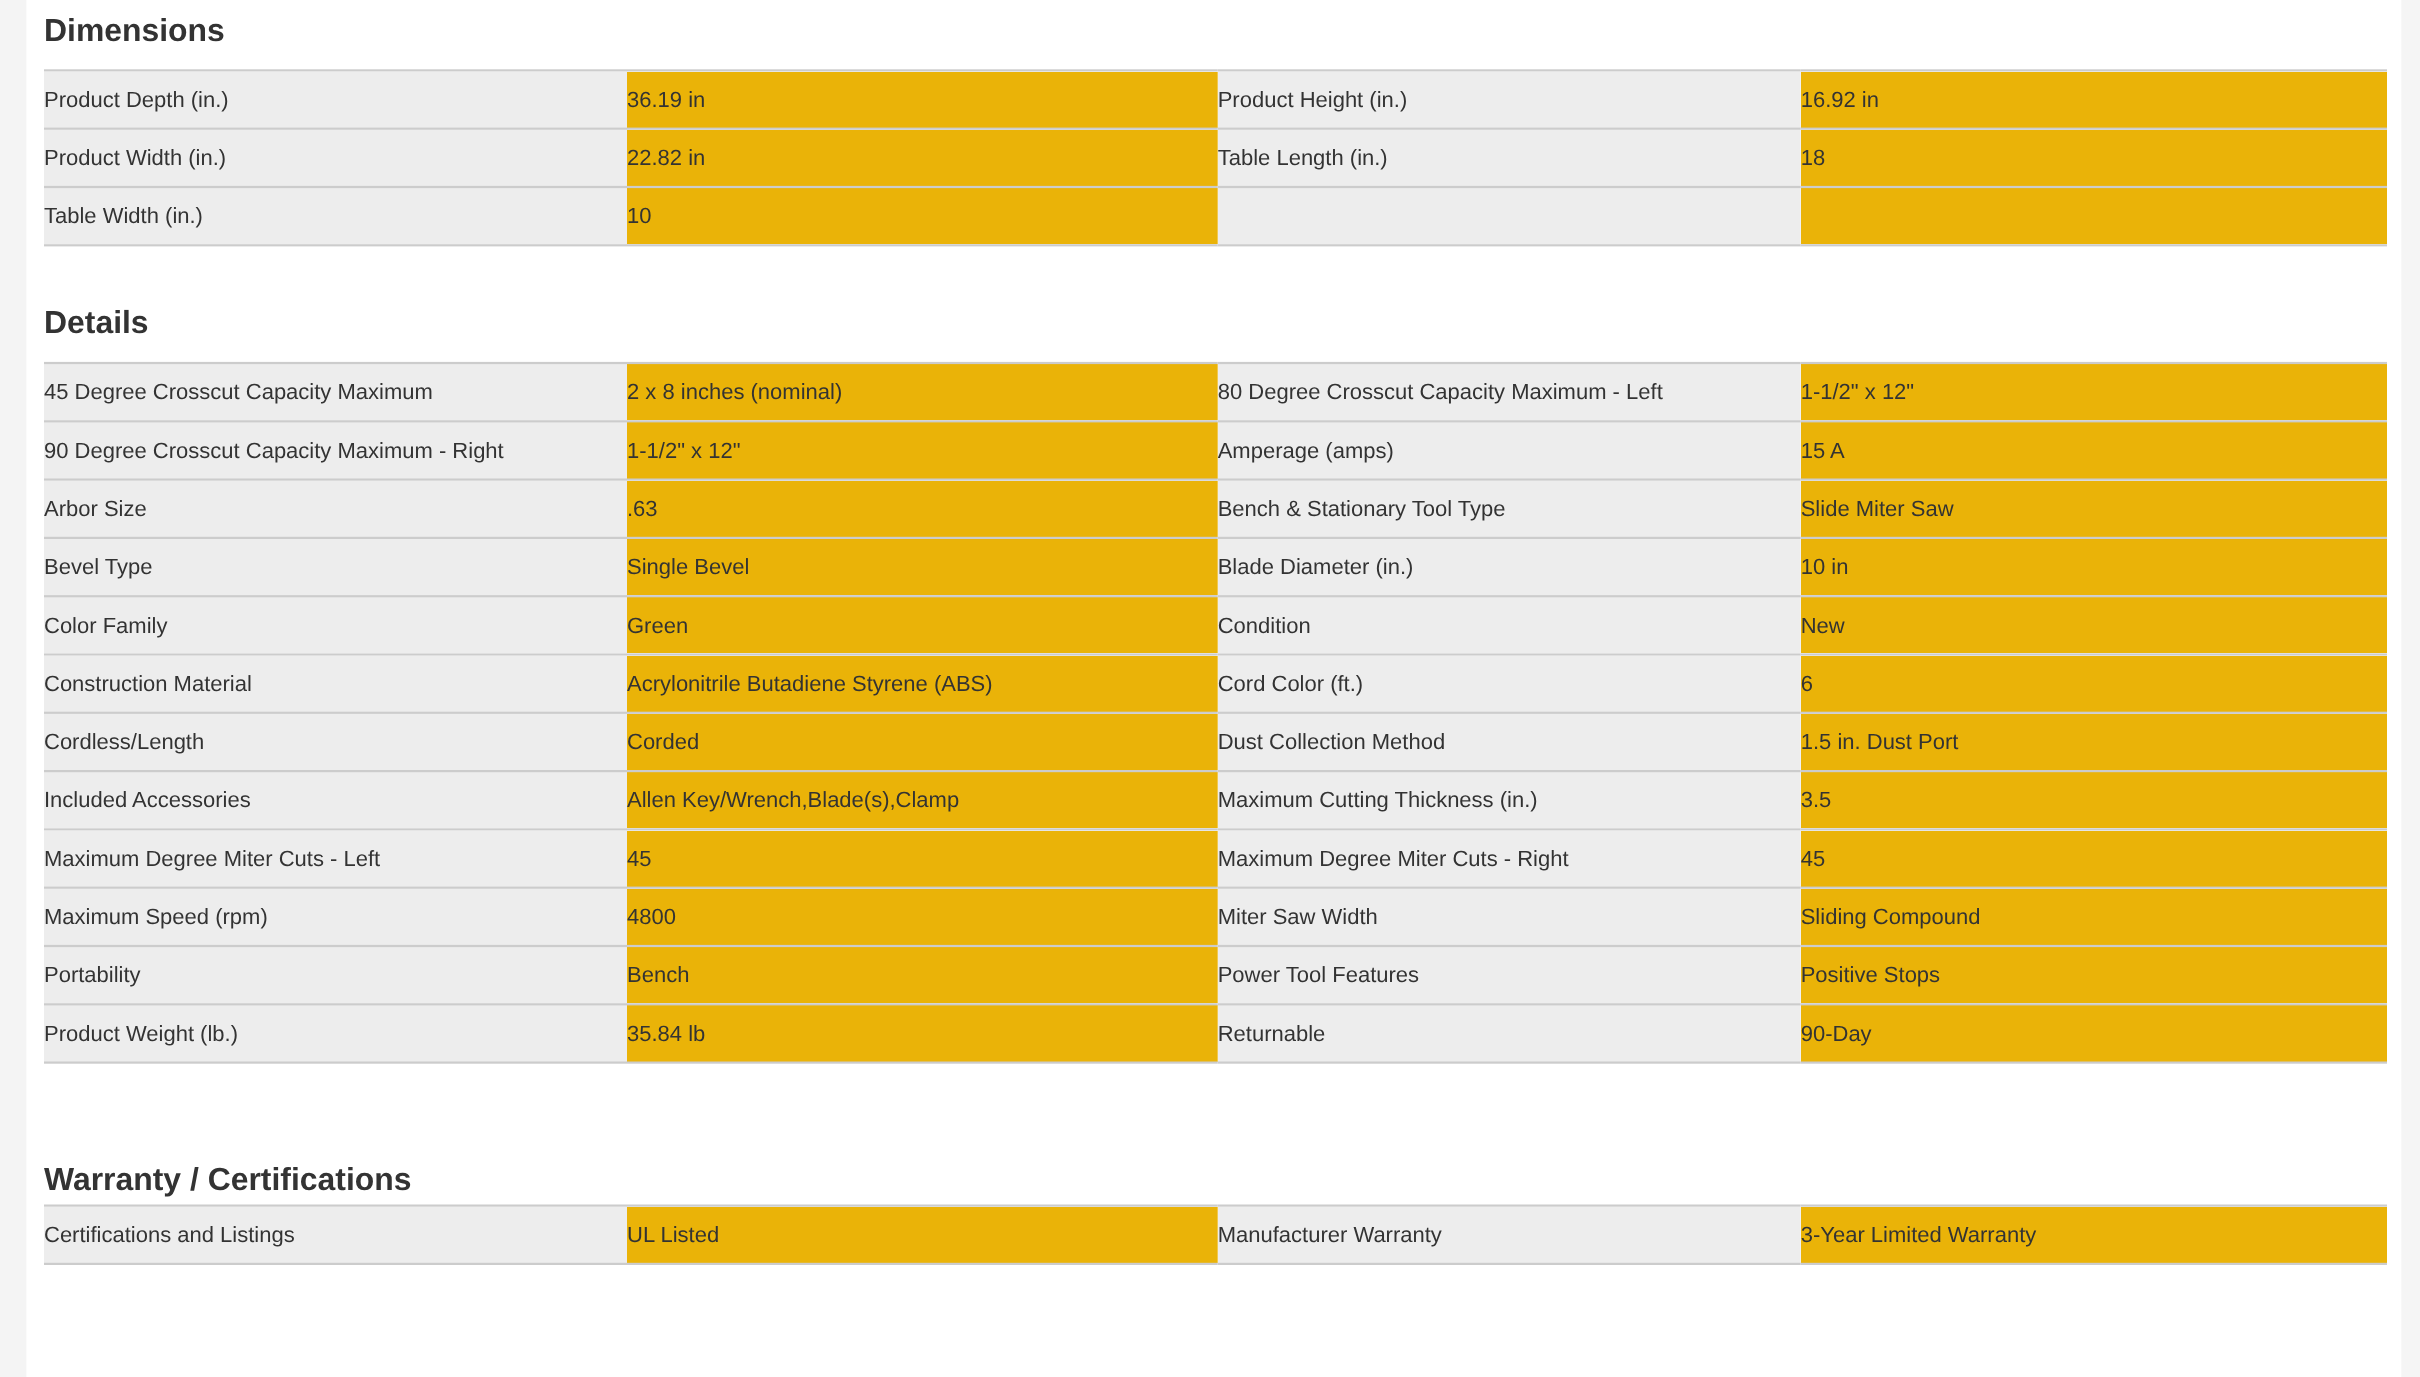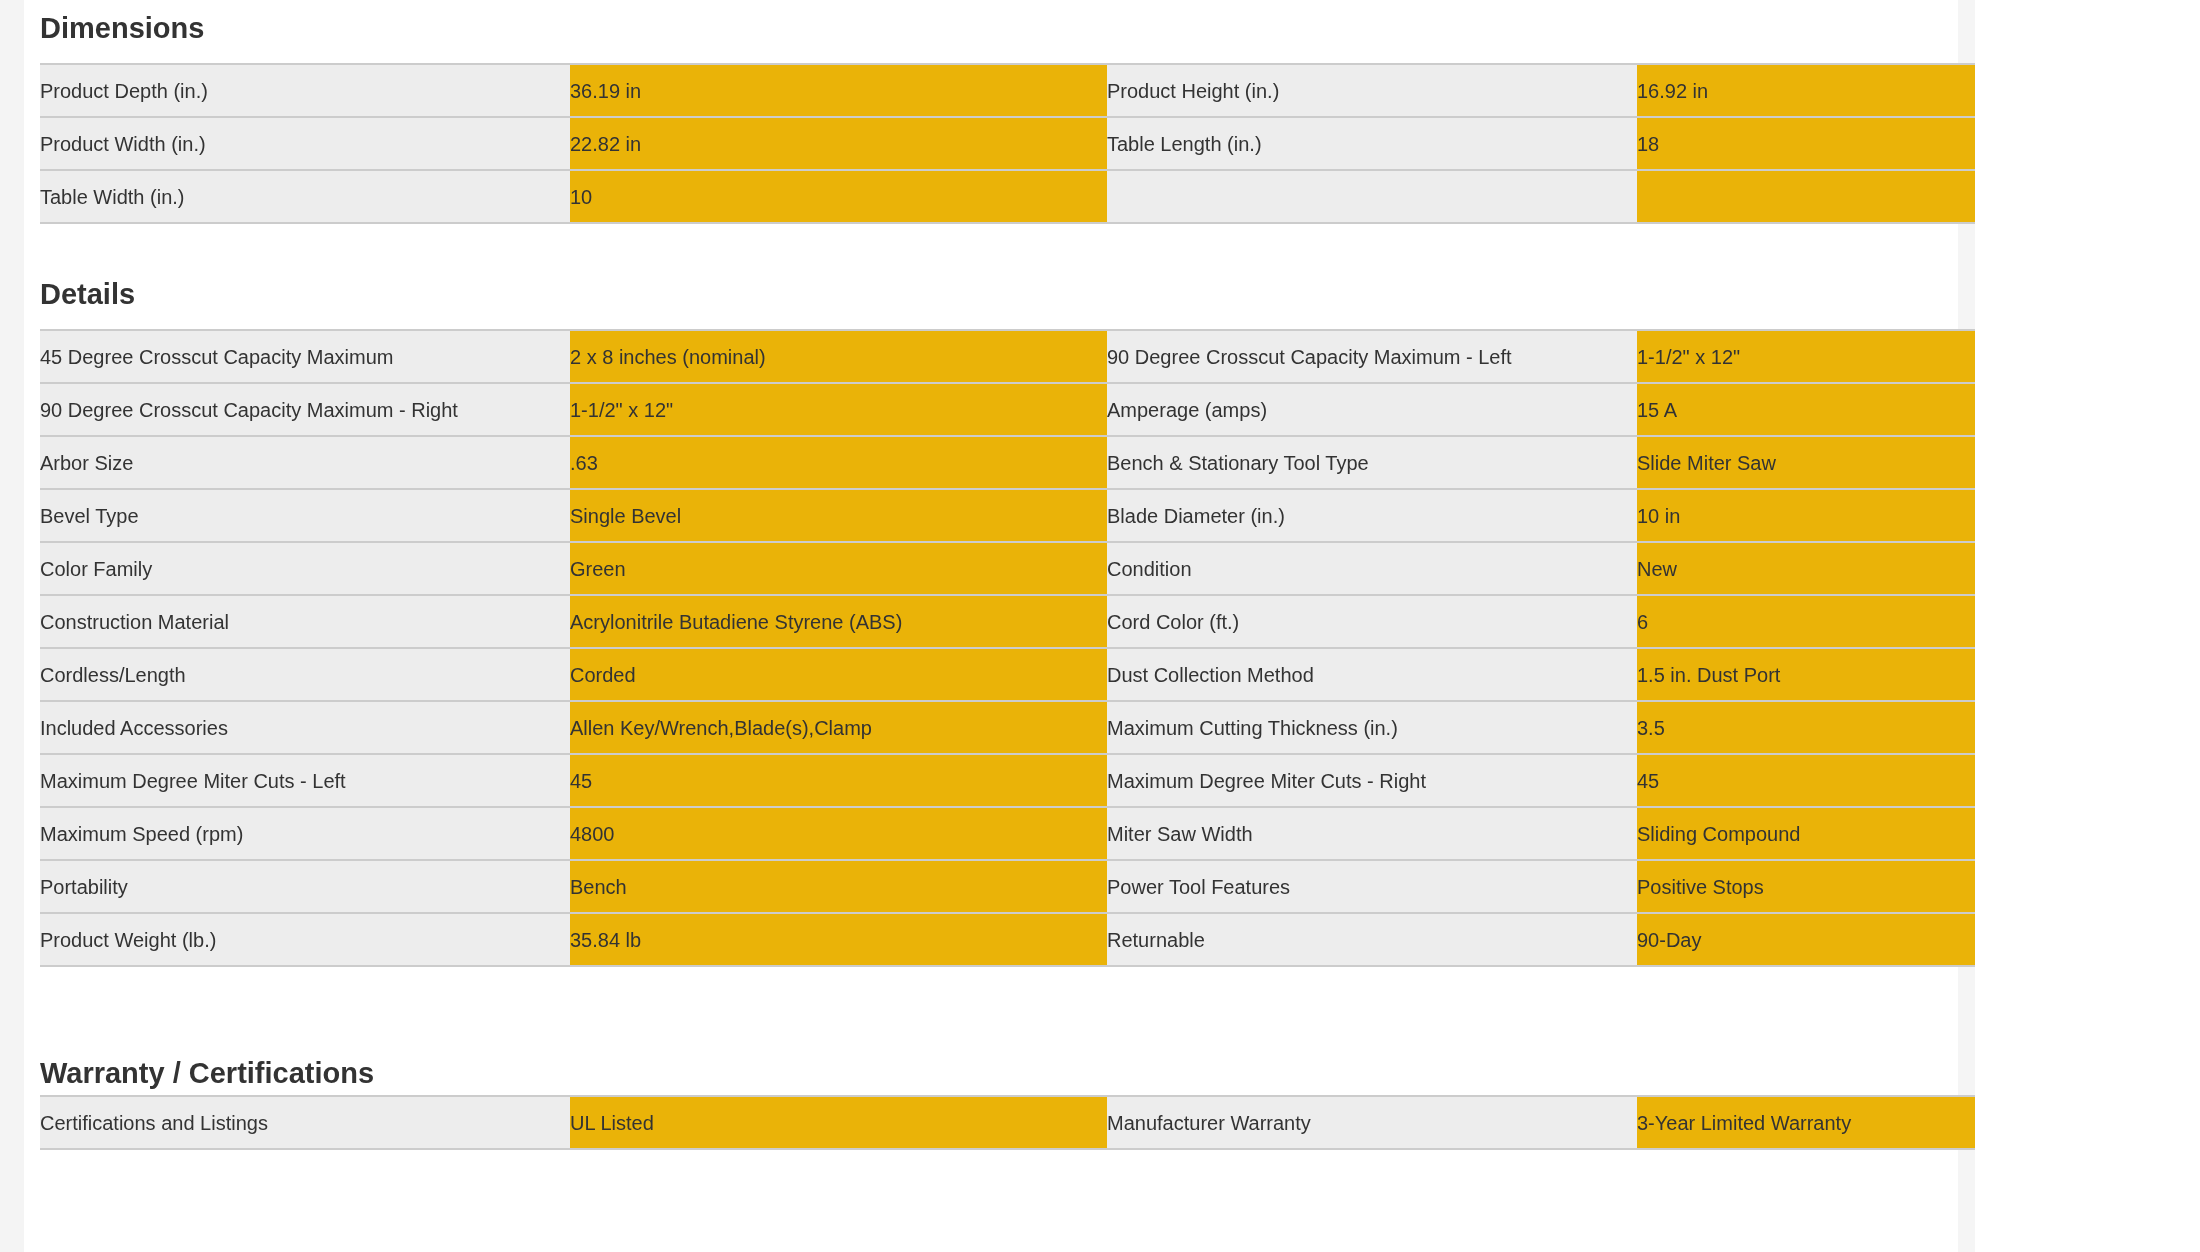--- a/index.html
+++ b/index.html
@@ -4,21 +4,21 @@
 <style>
   :root{
     --cell-label-bg:#ededed;
     --row-border:#cccccc;
     --text:#333333;
   }
   *{box-sizing:border-box;}
   html,body{margin:0;padding:0;background:#ffffff;}
   body{font-family:"Liberation Sans","DejaVu Sans",sans-serif;color:var(--text);}
   .canvas{
-    position:relative;width:1975px;height:1252px;background:#ffffff;overflow:hidden;
+    position:relative;width:2200px;height:1252px;background:#ffffff;overflow:hidden;
   }
   .left-gutter{
     position:absolute;left:0;top:0;width:24px;height:1252px;background:#f4f4f4;
   }
   .right-scrollbar{
     position:absolute;right:0;top:0;width:17px;height:1252px;background:#f5f5f5;
   }
   .content{
     position:absolute;left:40px;top:10px;width:2130px;
   }
@@ -88,21 +88,21 @@
         <colgroup>
           <col style="width:530px">
             <col style="width:537px">
             <col style="width:530px">
             <col style="width:533px">
         </colgroup>
         <tbody>
             <tr>
               <td class="label-cell">45 Degree Crosscut Capacity Maximum</td>
               <td class="value-cell">2 x 8 inches (nominal)</td>
-              <td class="label-cell">90 Degree Crosscut Capacity Maximum - Left</td>
+              <td class="label-cell">80 Degree Crosscut Capacity Maximum - Left</td>
               <td class="value-cell">1-1/2" x 12"</td>
             </tr>
             <tr>
               <td class="label-cell">90 Degree Crosscut Capacity Maximum - Right</td>
               <td class="value-cell">1-1/2" x 12"</td>
               <td class="label-cell">Amperage (amps)</td>
               <td class="value-cell">15 A</td>
             </tr>
             <tr>
               <td class="label-cell">Arbor Size</td>

